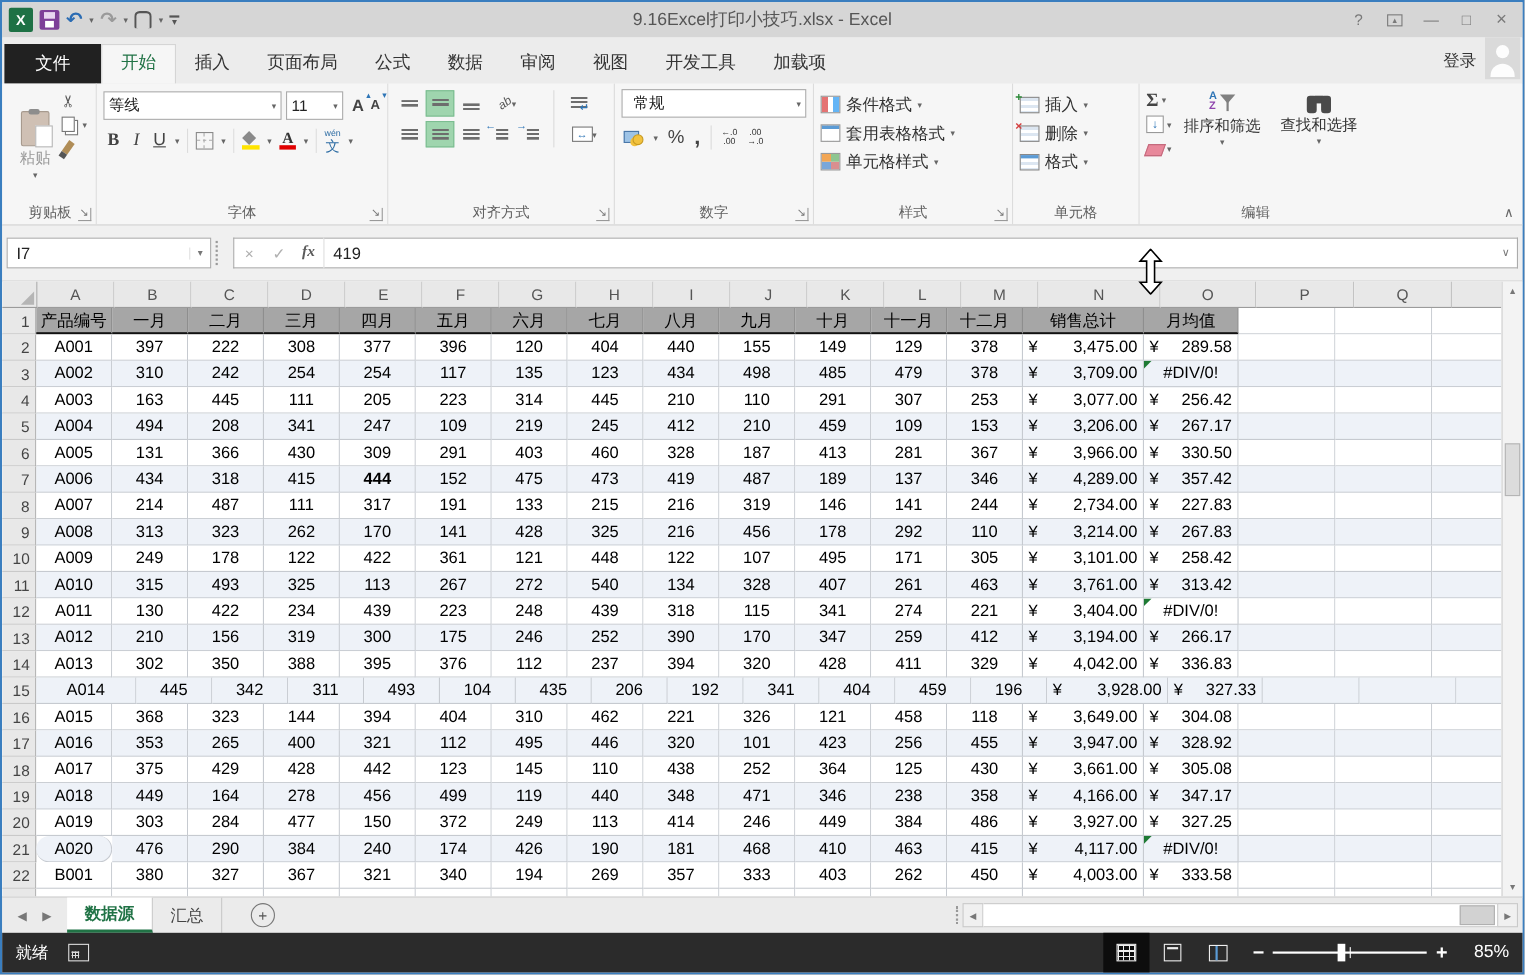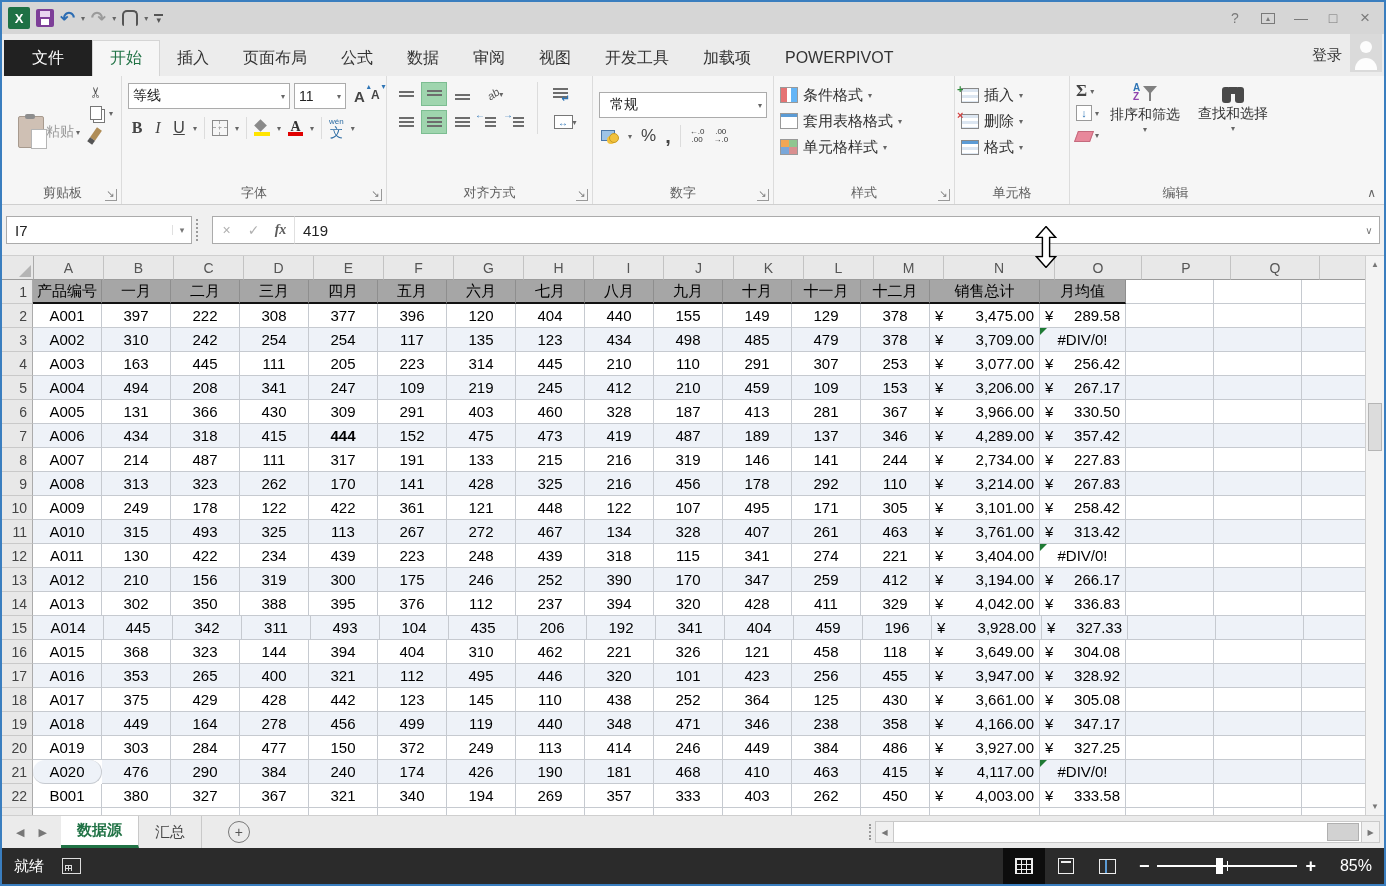--- a/index.html
+++ b/index.html
@@ -32,21 +32,21 @@
   .rtab.active{background:#f6f6f6;color:#217346;border:1px solid #d5d5d5;border-bottom:none;height:35px;line-height:34px;}
   .signin{margin-left:auto;display:flex;align-items:center;gap:8px;font-size:15px;color:#333;padding-right:2px;height:42px;}
   .avatar{width:32px;height:38px;background:#dadada;position:relative;align-self:flex-start;}
   .avatar:before{content:"";position:absolute;left:10px;top:7px;width:12px;height:12px;border-radius:50%;background:#fdfdfd;}
   .avatar:after{content:"";position:absolute;left:5px;bottom:2px;width:22px;height:12px;border-radius:11px 11px 0 0;background:#fdfdfd;}
   
   .ribbon{height:128px;background:#f6f6f6;border-bottom:1px solid #cfcfcf;display:flex;padding:0 2px;flex:0 0 auto;position:relative;}
   .rgroup{position:relative;border-right:1px solid #dcdcdc;padding:4px 6px 20px 6px;display:flex;flex-direction:column;}
   .glabel{position:absolute;bottom:2px;left:0;right:0;text-align:center;font-size:13px;color:#5f5f5f;}
   .launcher{position:absolute;bottom:3px;right:4px;font-size:10px;color:#777;width:11px;height:11px;border-right:1px solid #999;border-bottom:1px solid #999;line-height:9px;text-align:center;}
-  .bigbtn{display:flex;flex-direction:row;align-items:center;justify-content:center;padding:2px 8px;font-size:14px;color:#9a9a9a;gap:2px;text-align:right;}
+  .bigbtn{display:flex;flex-direction:column;align-items:center;justify-content:center;padding:2px 8px;font-size:14px;color:#9a9a9a;gap:2px;text-align:right;}
   .clip-ico{width:24px;height:30px;background:#cfc0b4;border:1px solid #a79a8e;border-radius:2px;position:relative;}
   .clip-ico:before{content:"";position:absolute;left:6px;top:-3px;width:10px;height:5px;background:#8d8d8d;border-radius:2px;}
   .clip-ico:after{content:"";position:absolute;right:-4px;bottom:-2px;width:14px;height:18px;background:#fff;border:1px solid #b5b5b5;}
   .minicol{display:flex;flex-direction:column;gap:5px;padding:4px 2px;}
   .minibtn{display:flex;align-items:center;gap:3px;height:16px;font-size:13px;color:#555;}
   .scissors{font-size:15px;color:#555;transform:rotate(-90deg);display:inline-block;}
   .copy-ico{width:10px;height:12px;border:1px solid #777;background:#fff;box-shadow:3px 3px 0 -1px #fff,3px 3px 0 0 #777;margin-right:4px;}
   .brush-ico{width:6px;height:12px;background:#b08d57;position:relative;transform:rotate(35deg);margin-left:3px;}
   .brush-ico:before{content:"";position:absolute;left:0;bottom:-5px;width:6px;height:5px;background:#555;}
   .selbox{background:#fff;border:1px solid #ababab;height:24px;display:flex;align-items:center;font-size:14px;color:#222;padding:0 4px;justify-content:space-between;}
@@ -197,20 +197,21 @@
       <span class="xl-logo">X</span>
       <span class="save-ico"></span>
       <span class="undo">↶</span>
         <span class="car">▾</span>
       <span class="redo">↷</span>
         <span class="car">▾</span>
       <span class="touch-ico"></span>
         <span class="car">▾</span>
       <span class="qat-more"><b></b>▾</span>
     </div>
+    <div class="title">9.16Excel打印小技巧.xlsx - Excel</div>
     <div class="winctl">
       <span>?</span>
       <span class="ribopt">▴</span>
       <span>—</span>
       <span>□</span>
       <span style="font-size:17px;">×</span>
     </div>
   </div>
 
   <div class="tabrow">
@@ -218,21 +219,20 @@
     <div style="display:flex;align-items:flex-end;">
         <div class="rtab active">开始</div>
         <div class="rtab">插入</div>
         <div class="rtab">页面布局</div>
         <div class="rtab">公式</div>
         <div class="rtab">数据</div>
         <div class="rtab">审阅</div>
         <div class="rtab">视图</div>
         <div class="rtab">开发工具</div>
         <div class="rtab">加载项</div>
-        <div class="rtab">POWERPIVOT</div>
       </div>
     <div class="signin">
       <span>登录</span>
       <span class="avatar"></span>
     </div>
   </div>
 
   <div class="ribbon">
 
     <div class="rgroup" style="flex-direction:row;">
@@ -343,21 +343,21 @@
               <span class="merge-ico">↔</span>
               <span class="car">▾</span>
             </span>
         </div>
       </div>
       <div class="glabel">对齐方式</div>
       <div class="launcher">↘</div>
     </div>
 
     <div class="rgroup" style="width:168px;">
-      <div class="selbox" style="margin-top:12px;padding-left:10px;">
+      <div class="selbox" style="margin-top:1px;padding-left:10px;">
         <span>常规</span>
           <span class="car">▾</span>
       </div>
       <div class="numrow2">
         <span class="cur-ico"></span>
           <span class="car">▾</span>
         <span class="pct">%</span>
         <span class="comma">,</span>
         <span class="vline"></span>
         <span class="deci">←.0
@@ -761,21 +761,21 @@
           </div>
           <div class="grow">
             <div class="rownum">11</div>
             <div class="cell band" style="width: 69px;">A010</div>
             <div class="cell band" style="width: 69px;">315</div>
             <div class="cell band" style="width: 69px;">493</div>
             <div class="cell band" style="width: 69px;">325</div>
             <div class="cell band" style="width: 69px;">113</div>
             <div class="cell band" style="width: 69px;">267</div>
             <div class="cell band" style="width: 69px;">272</div>
-            <div class="cell band" style="width: 69px;">467</div>
+            <div class="cell band" style="width: 69px;">540</div>
             <div class="cell band" style="width: 69px;">134</div>
             <div class="cell band" style="width: 69px;">328</div>
             <div class="cell band" style="width: 69px;">407</div>
             <div class="cell band" style="width: 69px;">261</div>
             <div class="cell band" style="width: 69px;">463</div>
             <div class="cell band flexb" style="width: 110px;">
               <span>¥</span>
               <span>3,761.00</span>
             </div>
             <div class="cell band flexb" style="width: 86px;">
@@ -859,21 +859,21 @@
             <div class="cell flexb" style="width: 86px;">
               <span>¥</span>
               <span>336.83</span>
             </div>
             <div class="cell" style="width: 88px;"></div>
             <div class="cell" style="width: 88px;"></div>
             <div class="cell fillc"></div>
           </div>
           <div class="grow">
             <div class="rownum">15</div>
-            <div class="cell band" style="width: 71px;">A014</div>
+            <div class="cell band" style="width: 91px;">A014</div>
             <div class="cell band" style="width: 69px;">445</div>
             <div class="cell band" style="width: 69px;">342</div>
             <div class="cell band" style="width: 69px; text-align: right;">311</div>
             <div class="cell band" style="width: 69px;">493</div>
             <div class="cell band" style="width: 69px;">104</div>
             <div class="cell band" style="width: 69px;">435</div>
             <div class="cell band" style="width: 69px;">206</div>
             <div class="cell band" style="width: 69px;">192</div>
             <div class="cell band" style="width: 69px;">341</div>
             <div class="cell band" style="width: 69px;">404</div>

